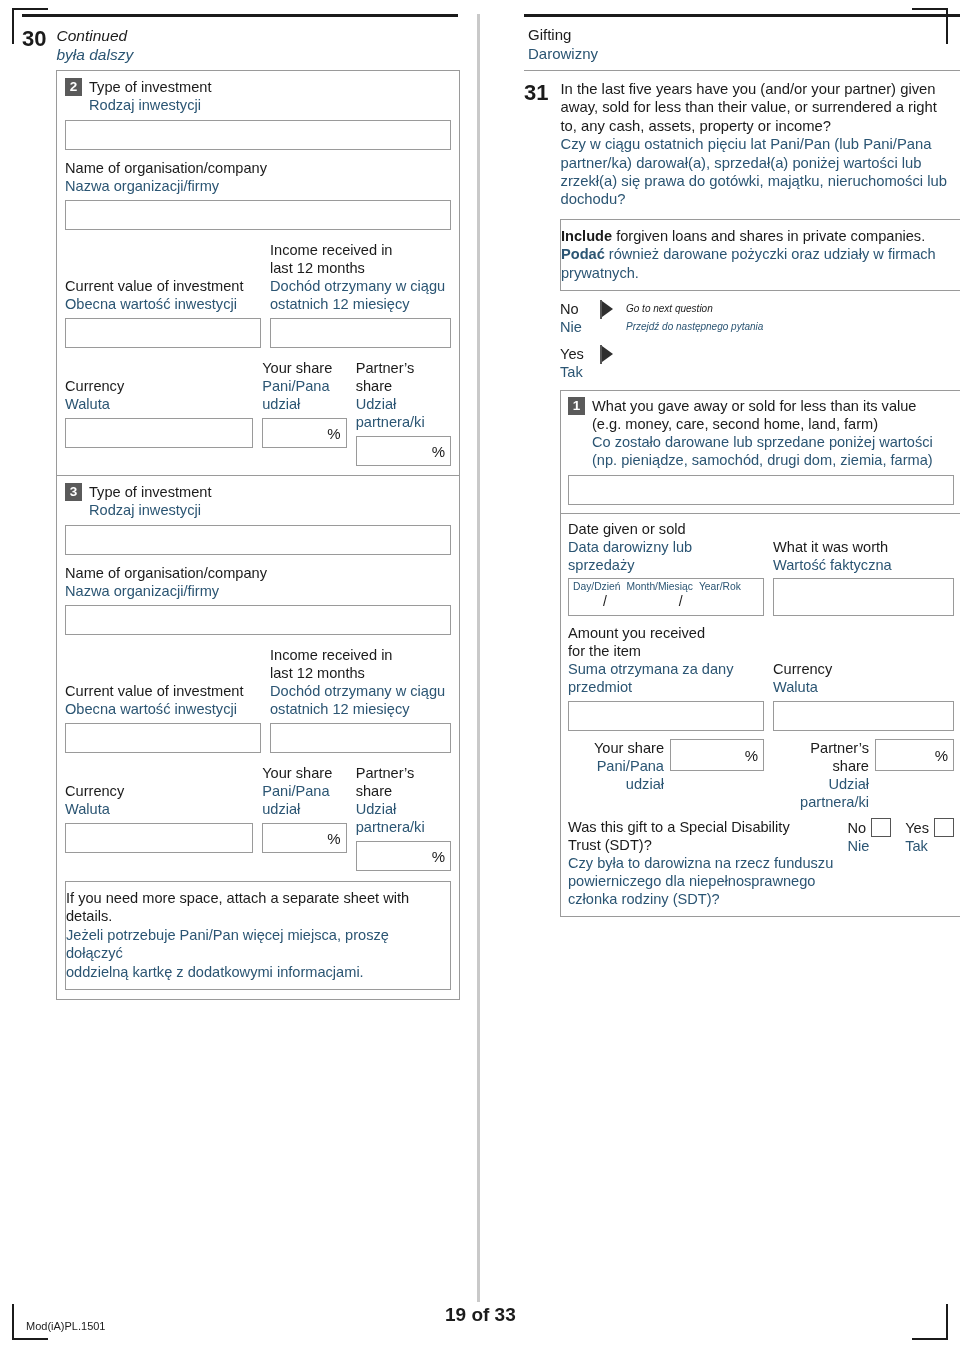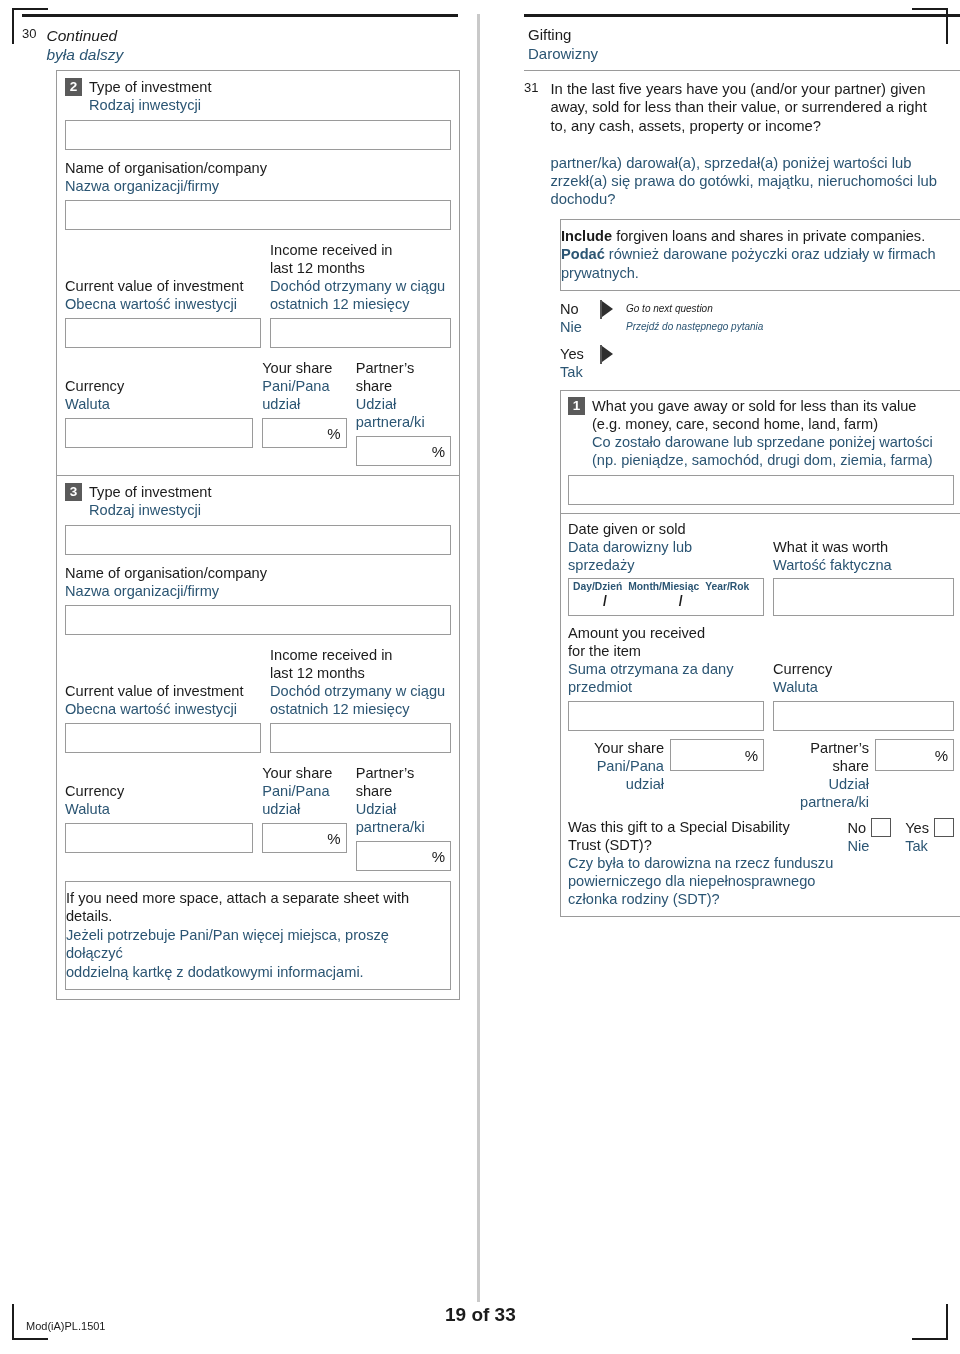--- a/index.html
+++ b/index.html
@@ -23,21 +23,21 @@
   .col-right{position:absolute;left:524px;top:14px;width:438px;}
 
   .rule-top{height:3px;background:#1b1b1b;width:436px;margin-bottom:9px;}
 
   
   .en{color:#1b1b1b;}
   .pl{color:#2b5573;}
   .ital{font-style:italic;}
   .bold{font-weight:bold;}
 
-  .qnum{font-weight:normal;font-size:13px;color:#1b1b1b;text-align:center;}
+  .qnum{font-weight:bold;font-size:22px;color:#1b1b1b;text-align:center;}
 
   .cont-head{display:flex;align-items:flex-start;gap:10px;margin-bottom:6px;}
   .cont-head .txt{font-size:15.5px;line-height:19px;font-style:italic;}
 
   .sec-title{font-size:15px;line-height:18.5px;padding-left:4px;}
   .sec-rule{height:1px;background:#9a9a9a;margin:7px 0 9px 0;}
 
   
   .panel{border:1px solid #9a9a9a;padding:7px 8px 9px 8px;background:#fff;}
   .panel.tight{padding:6px 7px 8px 7px;}
@@ -264,21 +264,21 @@
     <span class="pl">Darowizny</span>
   </div>
   <div class="sec-rule"></div>
 
   <div class="q31">
     <span class="qnum">31</span>
     <span class="body">
       <span class="en">In the last five years have you (and/or your partner) given</span><br>
       <span class="en">away, sold for less than their value, or surrendered a right</span><br>
       <span class="en">to, any cash, assets, property or income?</span><br>
-      <br>
+      <span class="pl">Czy w ciągu ostatnich pięciu lat Pani/Pan (lub Pani/Pana</span><br>
       <span class="pl">partner/ka) darował(a), sprzedał(a) poniżej wartości lub</span><br>
       <span class="pl">zrzekł(a) się prawa do gotówki, majątku, nieruchomości lub</span><br>
       <span class="pl">dochodu?</span>
     </span>
   </div>
 
   <div style="margin-left:36px;">
     <div class="notebox">
       <span class="en bold">Include</span><span class="en"> forgiven loans and shares in private companies.</span><br>
       <span class="pl bold">Podać</span><span class="pl"> również darowane pożyczki oraz udziały w firmach</span><br>
@@ -327,21 +327,21 @@
 
   <div class="panel tight" style="margin-left:36px;width:402px;box-sizing:border-box;border-top:none;">
 
     <div class="row">
       <div style="width:196px;">
         <div class="lbl">
           <span class="en">Date given or sold</span><br>
           <span class="pl">Data darowizny lub</span><br>
           <span class="pl">sprzedaży</span>
         </div>
-        <div class="datebox" style="margin-top:4px;font-weight:bold;">
+        <div class="datebox" style="margin-top:4px;">
           <div class="hdr">
             <span class="pl">Day/Dzień</span>
             <span class="pl">Month/Miesiąc</span>
             <span class="pl">Year/Rok</span>
           </div>
           <div class="slashes">/ /</div>
         </div>
       </div>
       <div class="grow">
         <div class="lbl" style="margin-top:18px;">

